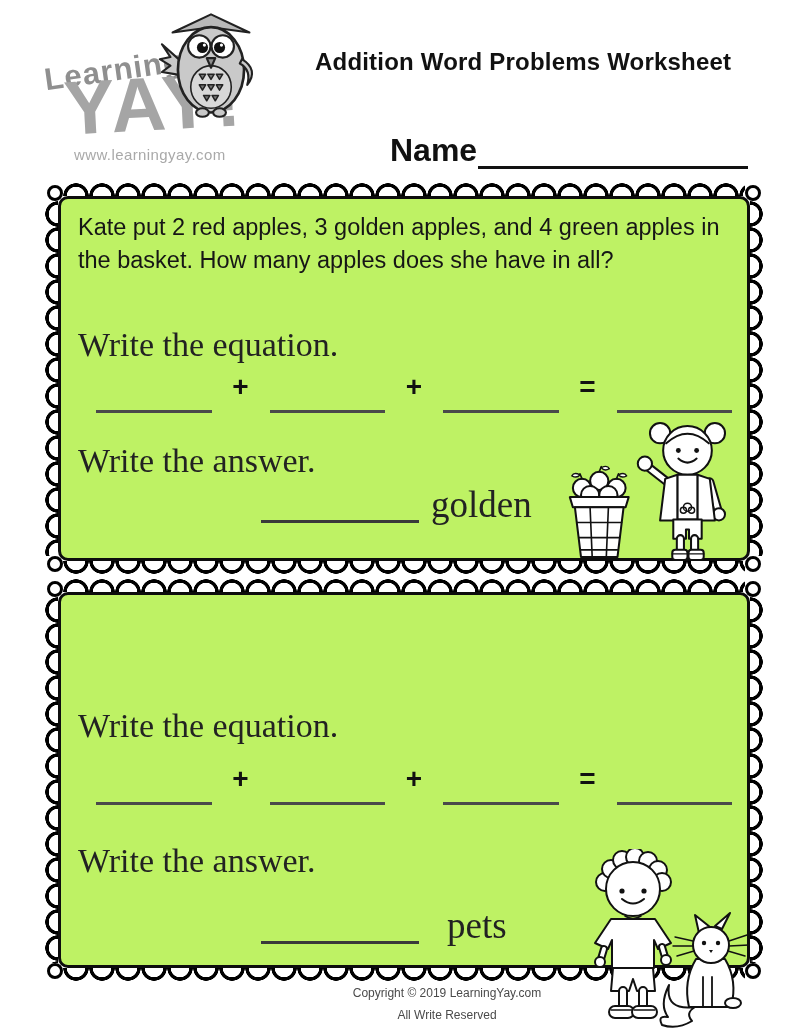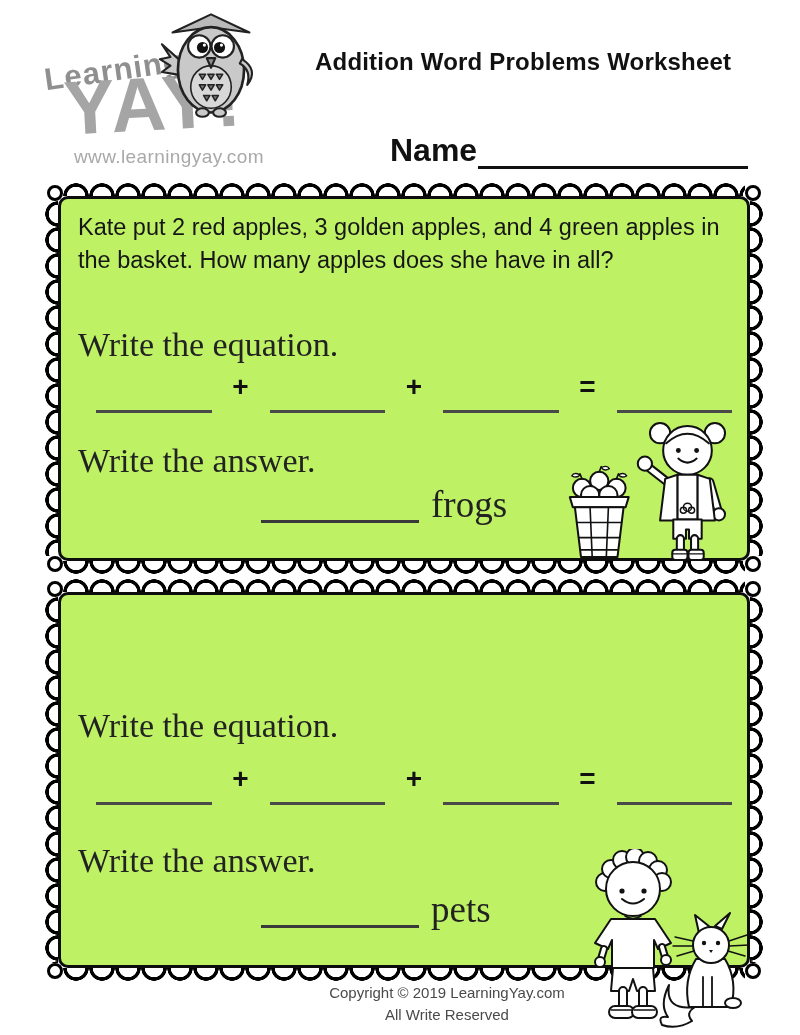--- a/index.html
+++ b/index.html
@@ -5,21 +5,21 @@
   html,body{margin:0;padding:0;background:#fff;}
   .page{position:relative;width:800px;height:1035px;background:#fff;overflow:hidden;
         font-family:"Liberation Sans",sans-serif;color:#1a1a1a;}
 
   
   .logo{position:absolute;left:38px;top:10px;width:245px;height:160px;}
   .logo-word1{position:absolute;left:6px;top:42px;transform:rotate(-8deg);
               font-weight:bold;font-size:31px;color:#8f8f8f;letter-spacing:1px;}
   .logo-word2{position:absolute;left:26px;top:50px;transform:rotate(-3deg);
               font-weight:bold;font-size:76px;color:#a5a5a5;letter-spacing:3px;}
-  .logo-url{position:absolute;left:36px;top:136px;font-size:19px;color:#a9a9a9;letter-spacing:.4px;}
+  .logo-url{position:absolute;left:36px;top:136px;font-size:15px;color:#a9a9a9;letter-spacing:.4px;}
   .owl{position:absolute;left:118px;top:-2px;width:110px;height:112px;}
 
   
   .title{position:absolute;left:315px;top:48px;width:430px;margin:0;
          font-size:24px;font-weight:bold;color:#111;letter-spacing:.2px;}
   .name-row{position:absolute;left:390px;top:132px;font-size:32px;font-weight:bold;color:#111;}
   .name-line{display:inline-block;width:270px;height:27px;border-bottom:3px solid #111;
              vertical-align:bottom;margin-left:1px;}
 
   
@@ -48,32 +48,32 @@
           font-weight:400;font-size:34px;color:#222;}
   .box1 .eq-prompt{top:127px;} .box2 .eq-prompt{top:112px;}
   .box1 .ans-prompt{top:243px;} .box2 .ans-prompt{top:247px;}
 
   .equation-row{position:absolute;left:30px;right:10px;display:flex;align-items:flex-end;}
   .box1 .equation-row{top:172px;height:42px;} .box2 .equation-row{top:168px;height:42px;}
   .blank{flex:1;height:40px;border-bottom:3px solid #4a4a4a;margin:0 5px;}
   .op{width:48px;text-align:center;font-size:28px;font-weight:bold;color:#111;padding-bottom:10px;}
 
   .answer-row{position:absolute;left:200px;display:flex;align-items:flex-end;}
-  .box1 .answer-row{top:283px;} .box2 .answer-row{top:292px;}
+  .box1 .answer-row{top:283px;} .box2 .answer-row{top:308px;gap:16px;}
   .answer-blank{display:inline-block;width:158px;height:38px;border-bottom:3px solid #3a3a3a;}
   .answer-unit{font-family:"Liberation Serif",serif;font-size:37px;color:#222;
                margin-left:12px;line-height:1;padding-bottom:0px;}
 
   .illus{position:absolute;z-index:5;}
   .girl-illus{right:6px;top:220px;width:176px;height:142px;}
   .boycat-illus{left:503px;top:254px;width:192px;height:180px;}
 
   
   .footer{position:absolute;left:247px;top:982px;width:400px;text-align:center;
-          font-size:15px;color:#4a4a4a;line-height:22px;}
+          font-size:12px;color:#4a4a4a;line-height:22px;}
 </style>
 </head>
 <body>
 
 <div class="page">
 
   <div class="logo">
     <span class="logo-word1">Learning,</span>
     <span class="logo-word2">YAY!</span>
     <svg class="owl" viewBox="0 0 100 105">
@@ -131,21 +131,21 @@
       <span class="blank"></span>
       <span class="op">+</span>
       <span class="blank"></span>
       <span class="op">=</span>
       <span class="blank"></span>
     </div>
 
     <p class="prompt ans-prompt">Write the answer.</p>
     <div class="answer-row">
       <span class="answer-blank"></span>
-      <span class="answer-unit">frogs</span>
+      <span class="answer-unit">golden</span>
     </div>
 
     <svg class="illus girl-illus" viewBox="0 0 172 140">
       <g stroke="#111" stroke-width="2" fill="#fff" stroke-linejoin="round" stroke-linecap="round">
 
         <g>
           <circle cx="16" cy="68" r="9"></circle>
             <circle cx="33" cy="61" r="9"></circle>
             <circle cx="50" cy="68" r="9"></circle>
           <circle cx="24" cy="75" r="9"></circle>

